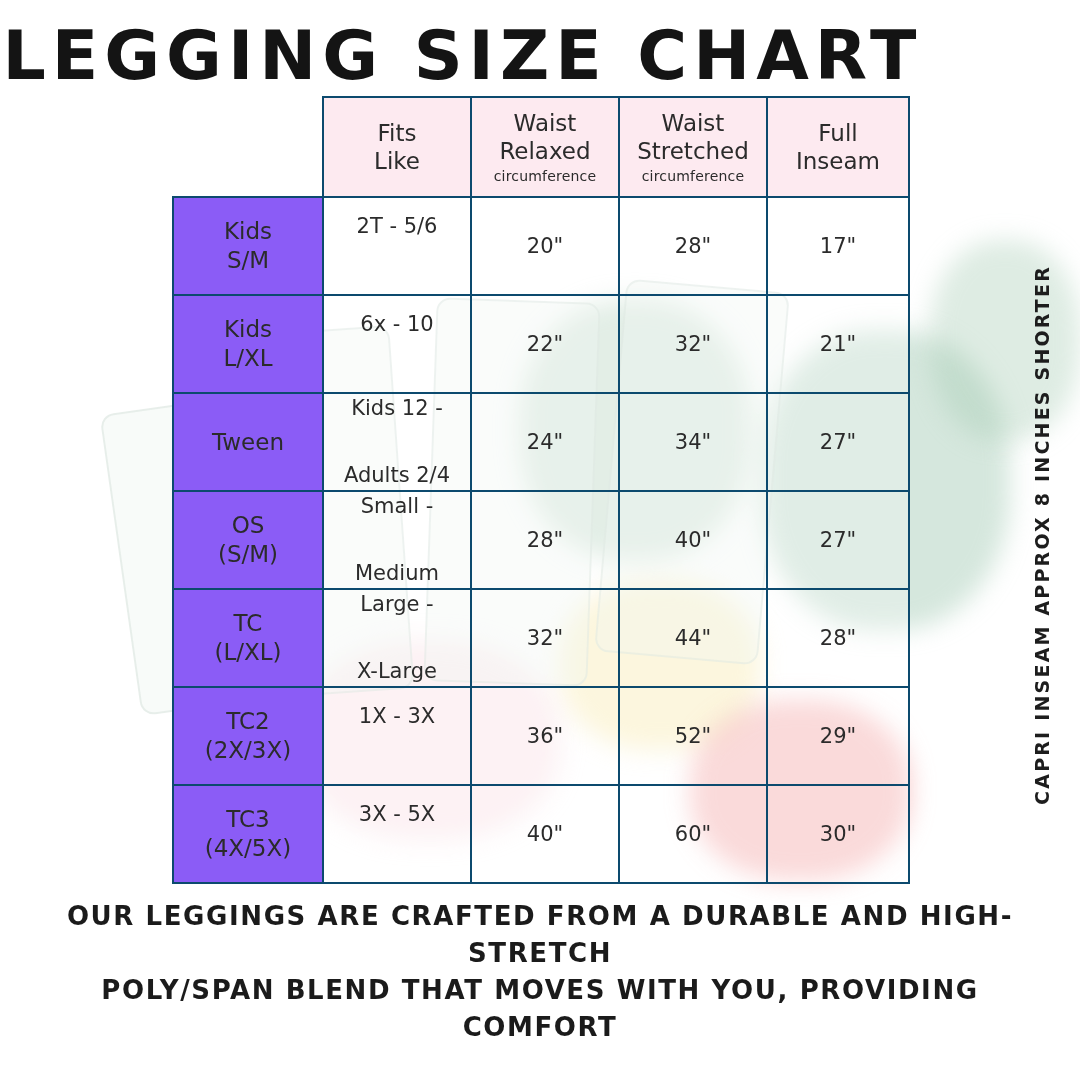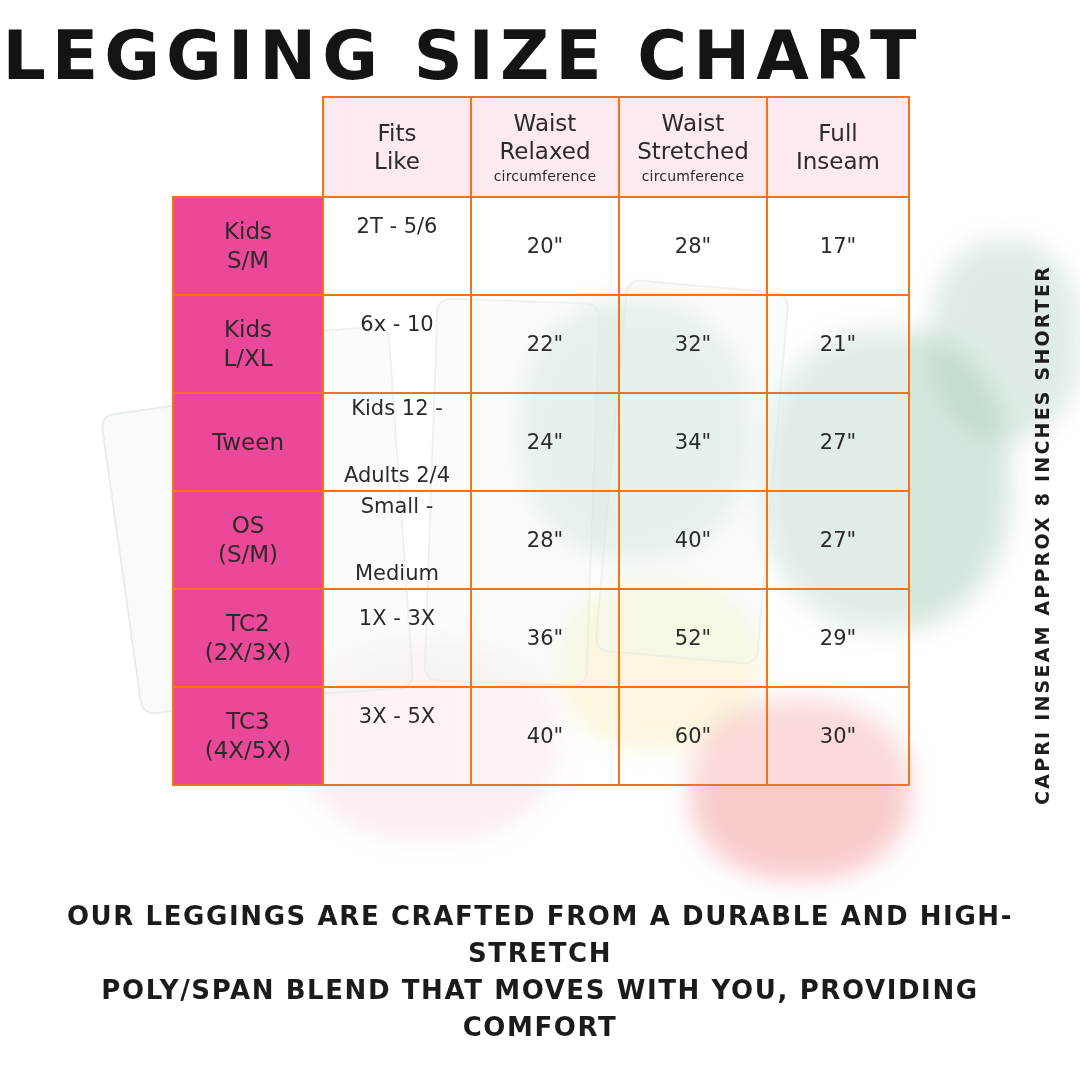--- a/index.html
+++ b/index.html
@@ -57,21 +57,21 @@
     width: 736px;
     z-index: 3;
   }
   table.size-chart {
     border-collapse: collapse;
     width: 736px;
     table-layout: fixed;
   }
   table.size-chart td,
   table.size-chart th {
-    border: 2px solid #f97316;
+    border: 2px solid #0c4a6e;
     text-align: center;
     vertical-align: middle;
     color: #2b2b2b;
     font-weight: normal;
     padding: 0;
   }
   .col-label { width: 150px; }
   .col-fits  { width: 148px; }
   .col-wr    { width: 148px; }
   .col-ws    { width: 148px; }
@@ -92,21 +92,21 @@
   }
   thead th .sub {
     display: block;
     font-size: 14px;
     letter-spacing: 0.2px;
     margin-top: 2px;
   }
 
   
   td.row-label {
-    background: #ec4899;
+    background: #8b5cf6;
     height: 96px;
     font-size: 23px;
     line-height: 1.25;
   }
   td.row-label .second {
     display: block;
   }
 
   
   td.data {
@@ -259,20 +259,33 @@
         <td class="data">
           <span>Small -</span>
           <span class="second">Medium</span>
         </td>
         <td class="data">28"</td>
         <td class="data">40"</td>
         <td class="data">27"</td>
       </tr>
       <tr>
         <td class="row-label">
+          <span>TC</span>
+          <span class="second">(L/XL)</span>
+        </td>
+        <td class="data">
+          <span>Large -</span>
+          <span class="second">X-Large</span>
+        </td>
+        <td class="data">32"</td>
+        <td class="data">44"</td>
+        <td class="data">28"</td>
+      </tr>
+      <tr>
+        <td class="row-label">
           <span>TC2</span>
           <span class="second">(2X/3X)</span>
         </td>
         <td class="data">
           <span>1X - 3X</span>
           <span class="second"></span>
         </td>
         <td class="data">36"</td>
         <td class="data">52"</td>
         <td class="data">29"</td>

